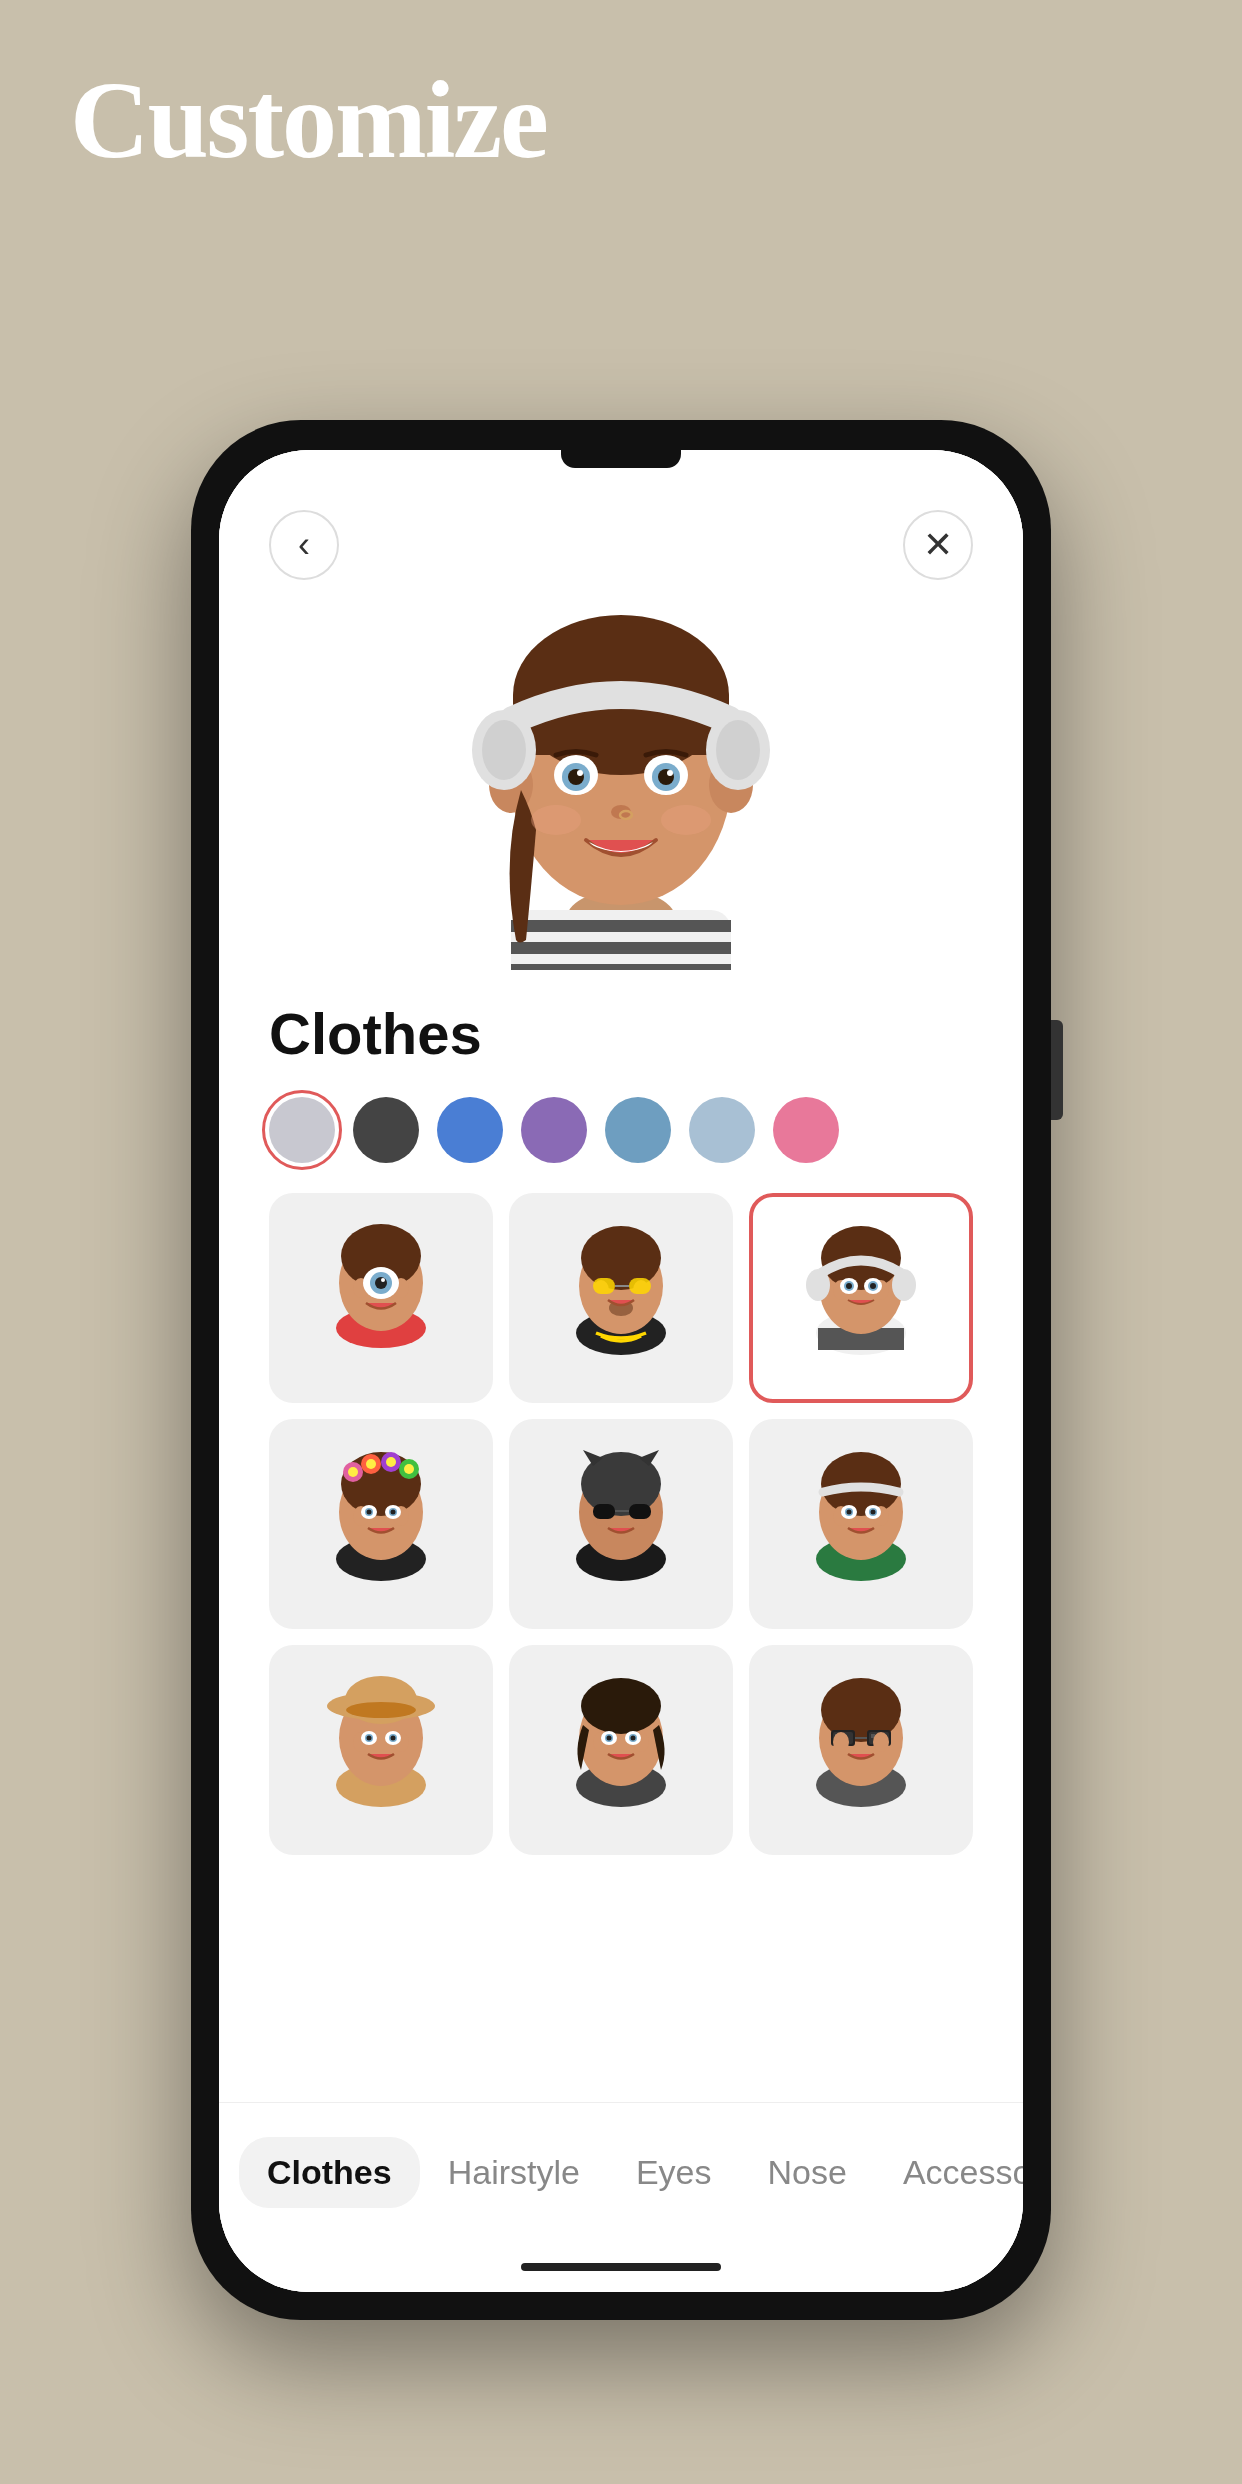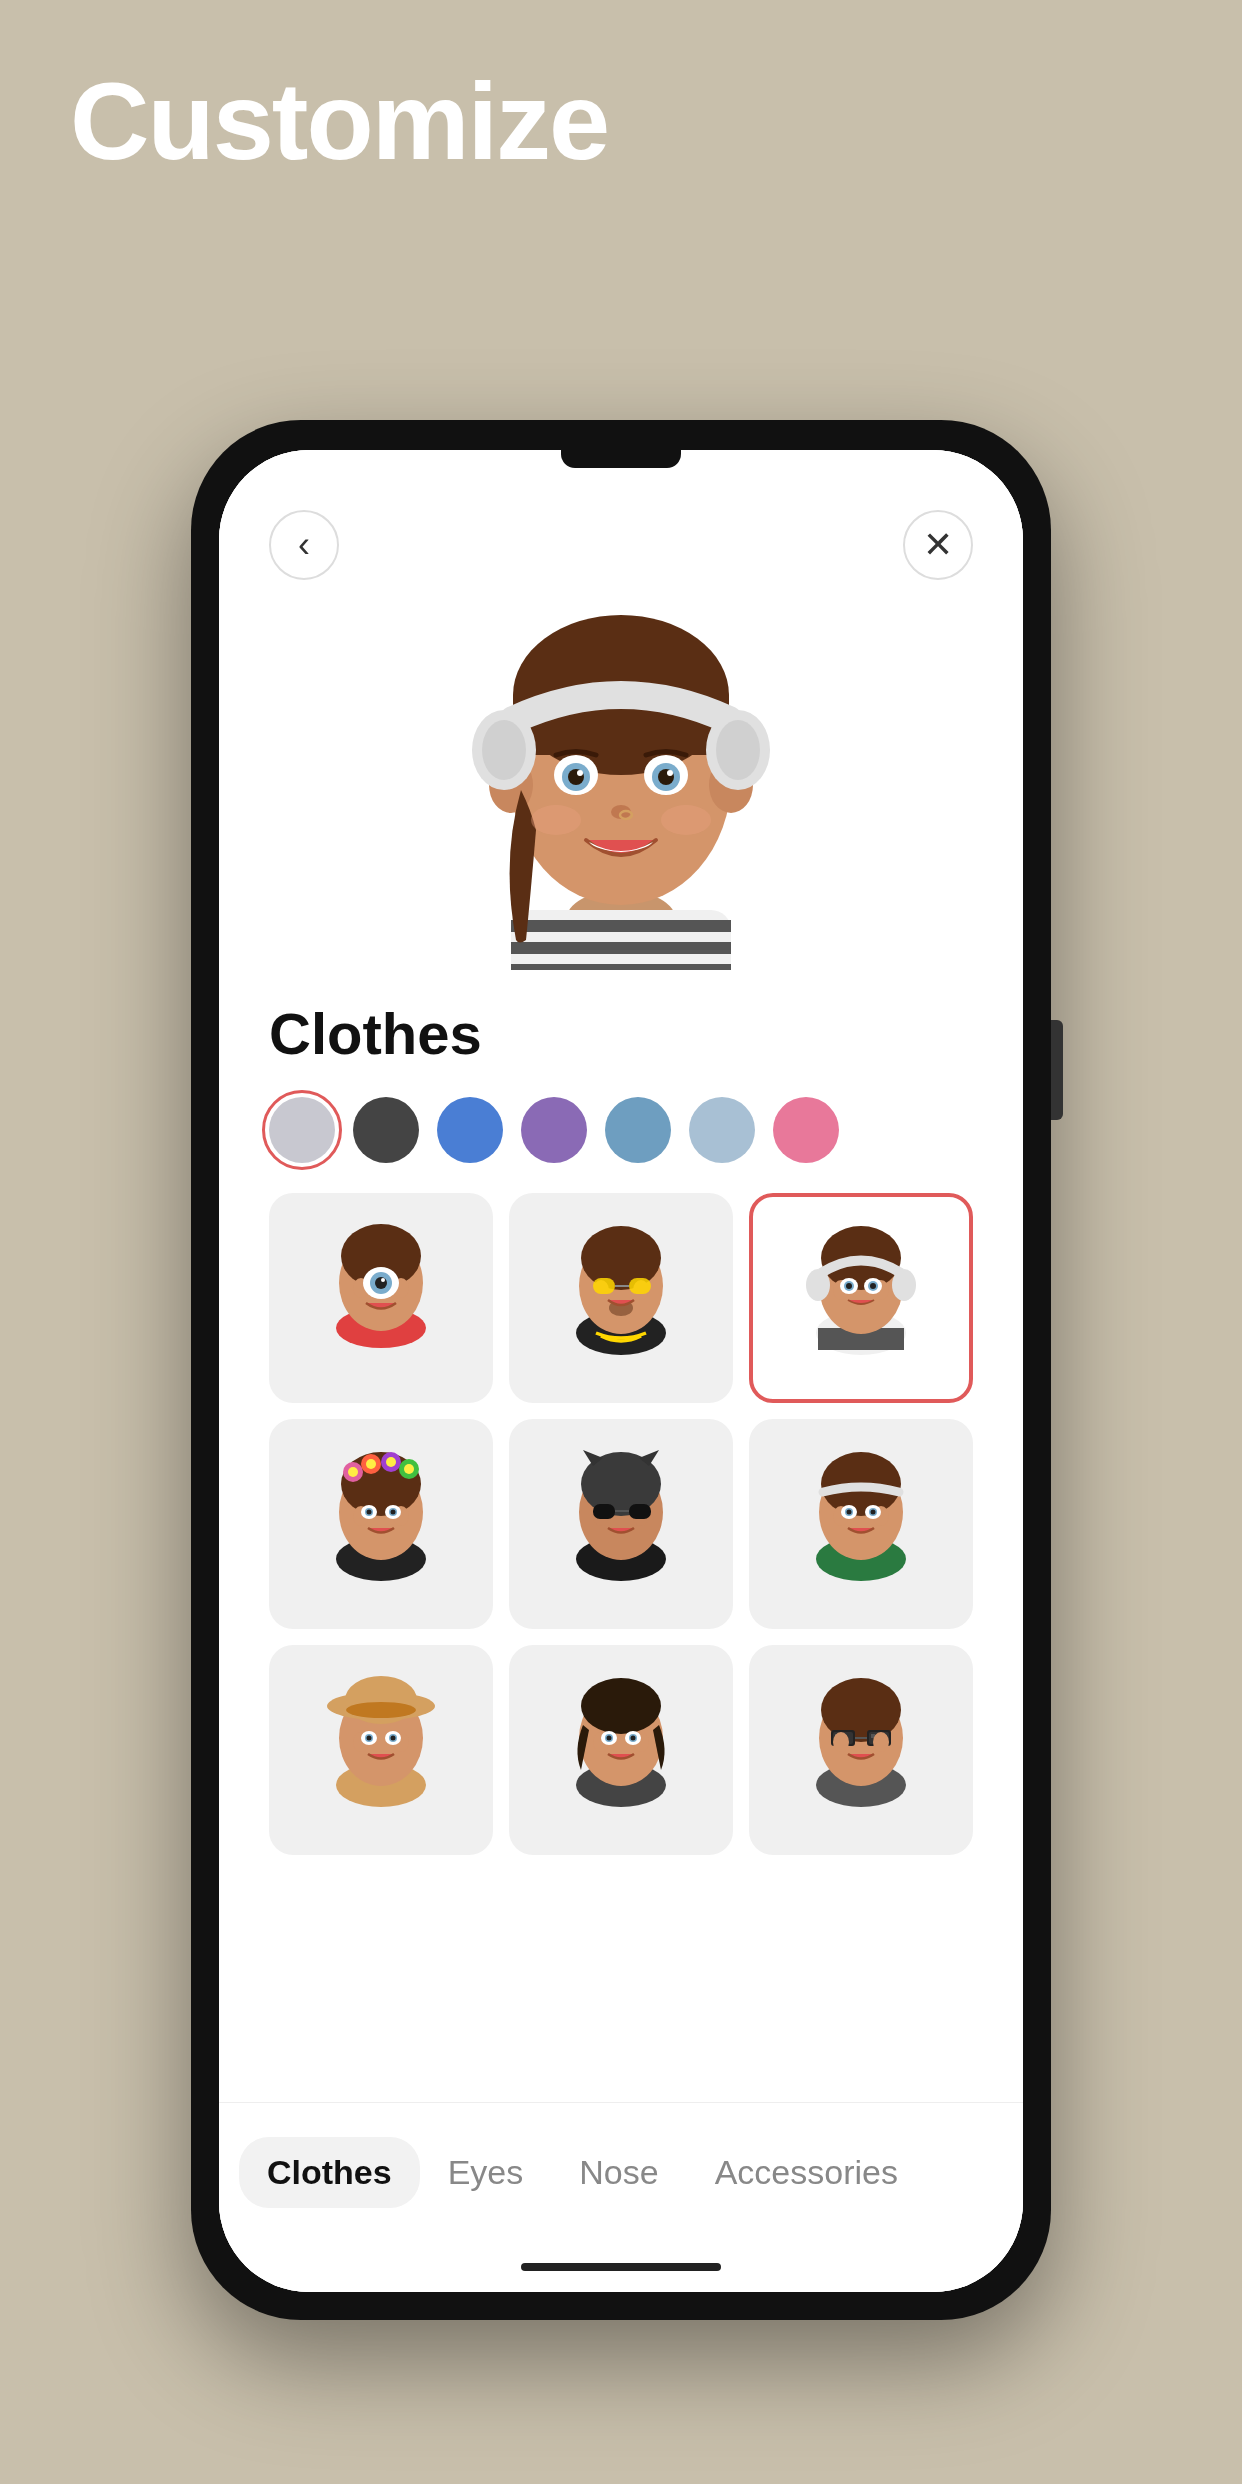--- a/index.html
+++ b/index.html
@@ -14,20 +14,21 @@
 
     .headline {
       position: absolute;
       top: 60px;
       left: 70px;
       font-size: 110px;
       font-weight: 800;
       color: white;
       line-height: 1.1;
       letter-spacing: -2px;
+      font-family: Liberation Serif, serif;
     }
 
     .phone-wrapper {
       position: absolute;
       top: 420px;
       left: 50%;
       transform: translateX(-50%);
       width: 860px;
       height: 1900px;
     }
@@ -493,20 +494,21 @@
                 <ellipse cx="100" cy="72" rx="8" ry="10" fill="#d4956a"></ellipse>
                 <path d="M 67 84 Q 80 93 93 84" stroke="#a05030" stroke-width="2.5" fill="#e05050"></path>
               </svg>
             </div>
 
           </div>
         </div>
 
         <div class="tab-bar">
           <div class="tab-item active">Clothes</div>
+          <div class="tab-item">Hairstyle</div>
           <div class="tab-item">Eyes</div>
           <div class="tab-item">Nose</div>
           <div class="tab-item">Accessories</div>
         </div>
 
         <div class="home-indicator">
           <div class="home-bar"></div>
         </div>
 
       </div>

